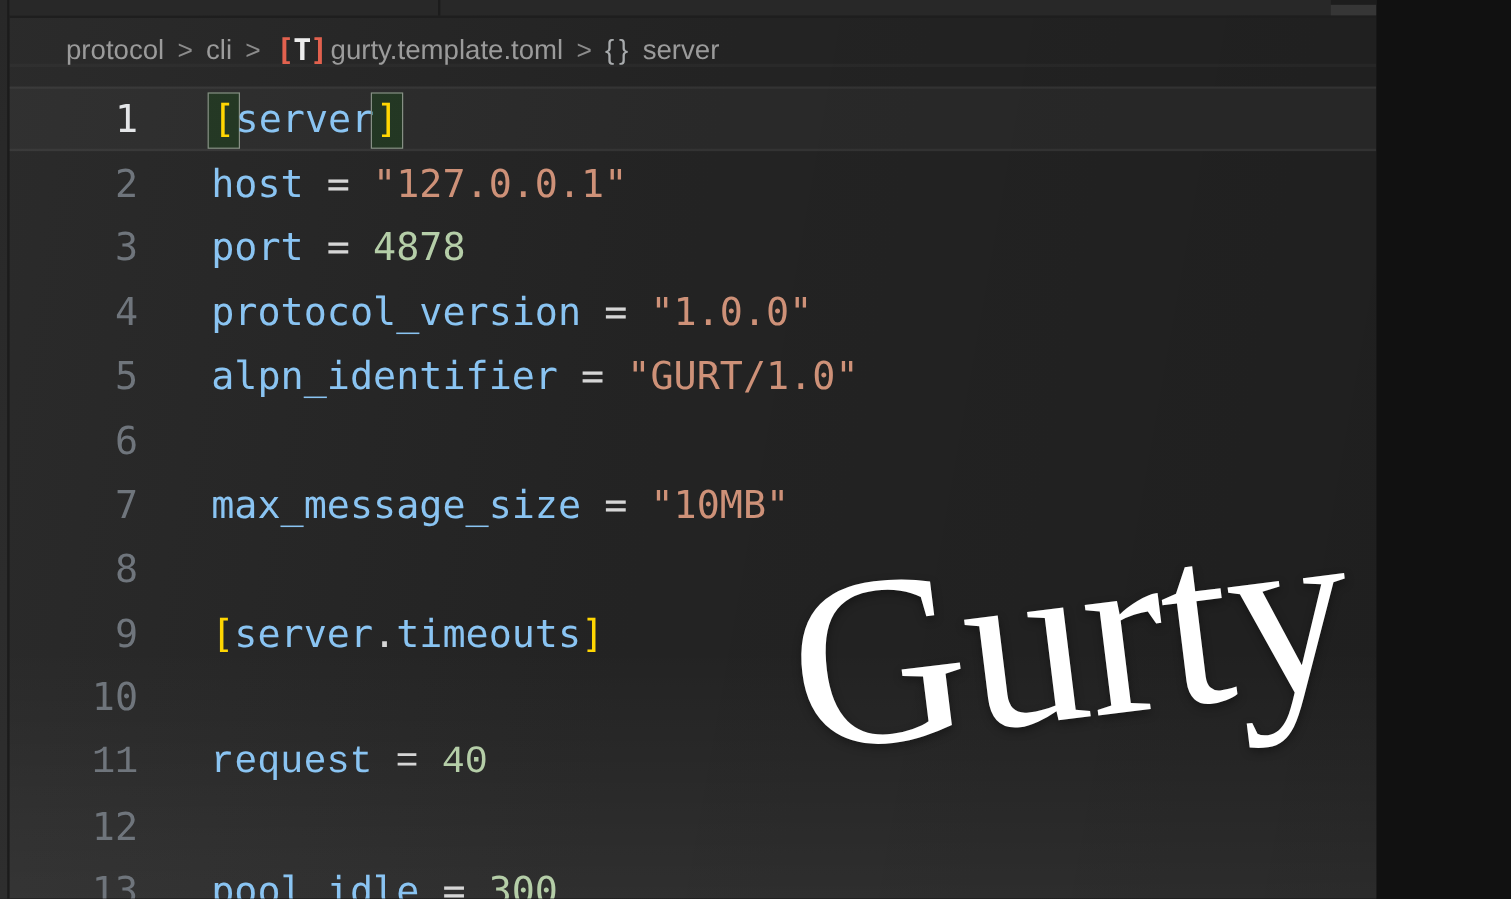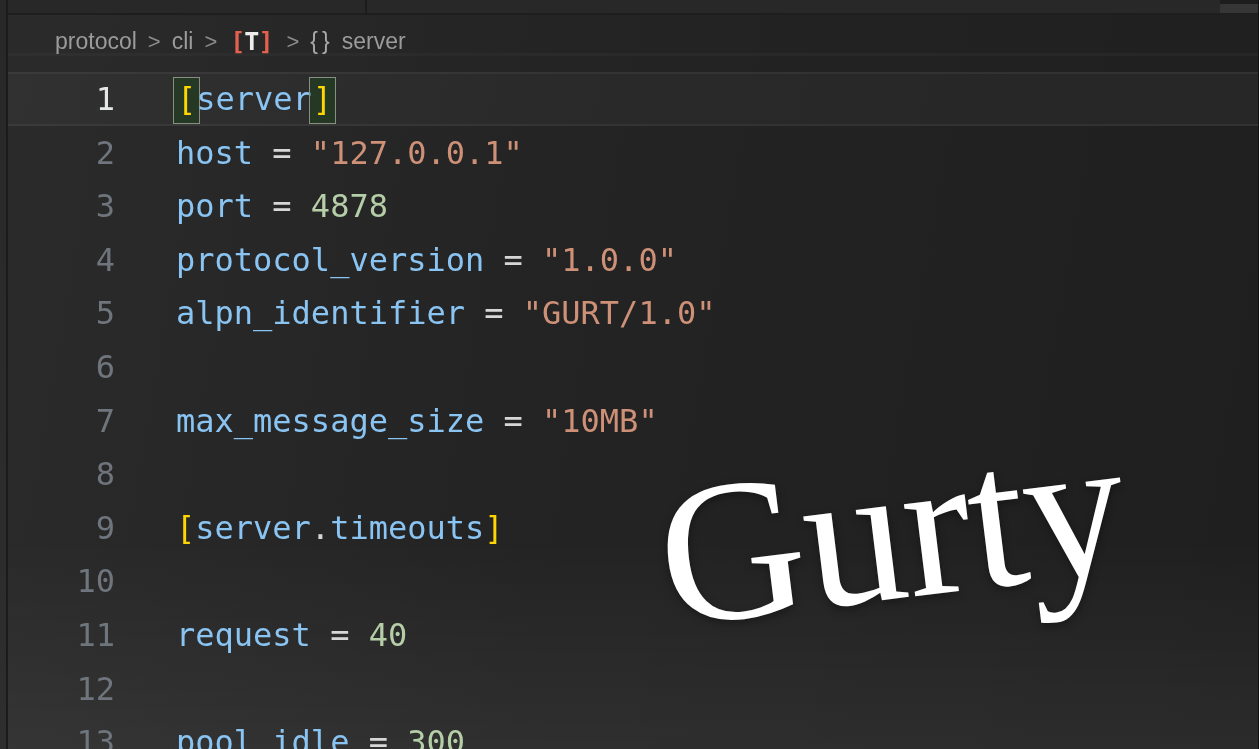--- a/index.html
+++ b/index.html
@@ -1,18 +1,18 @@
 <!DOCTYPE html>
 <html><head>
 <meta charset="utf-8">
 <style>
   html,body{margin:0;padding:0;background:#111;}
   .screen{
     position:relative;
-    width:1258px;height:749px;
+    width:1147px;height:749px;
     overflow:hidden;
     background:
       linear-gradient(to bottom, rgba(255,255,255,0) 72%, rgba(255,255,255,0.055) 100%),
       linear-gradient(100deg, rgba(255,255,255,0.03) 0%, rgba(0,0,0,0.02) 45%, rgba(0,0,0,0.14) 100%),
       #242424;
     font-family:"Liberation Sans", sans-serif;
   }
   
   .left-col{position:absolute;left:0;top:0;width:6px;height:100%;
     background:linear-gradient(to bottom,#282828,#2e2e2e);}
@@ -78,38 +78,39 @@
   <div class="breadcrumb">
     <span>protocol</span>
     <span class="sep">&gt;</span>
     <span>cli</span>
     <span class="sep">&gt;</span>
     <span class="ticon">
         <span class="br">[</span>
         <span class="tl">T</span>
         <span class="br">]</span>
       </span>
+    <span>gurty.template.toml</span>
     <span class="sep">&gt;</span>
     <span class="oicon">{}</span>
     <span>server</span>
   </div>
   <div class="bc-sepline"></div>
 
   <div class="editor" id="editor">
       <div class="current-line-highlight" style="top: 0px;"></div>
       <div class="code-line" style="top: 0px;"><span class="line-num active">1</span><span class="code"><span class="tk-brkx">[</span><span class="tk-key">server</span><span class="tk-brkx">]</span></span></div>
       <div class="code-line" style="top: 53.6px;"><span class="line-num">2</span><span class="code"><span class="tk-key">host</span><span class="tk-op"> = </span><span class="tk-str">"127.0.0.1"</span></span></div>
       <div class="code-line" style="top: 107.2px;"><span class="line-num">3</span><span class="code"><span class="tk-key">port</span><span class="tk-op"> = </span><span class="tk-num">4878</span></span></div>
       <div class="code-line" style="top: 160.8px;"><span class="line-num">4</span><span class="code"><span class="tk-key">protocol_version</span><span class="tk-op"> = </span><span class="tk-str">"1.0.0"</span></span></div>
       <div class="code-line" style="top: 214.4px;"><span class="line-num">5</span><span class="code"><span class="tk-key">alpn_identifier</span><span class="tk-op"> = </span><span class="tk-str">"GURT/1.0"</span></span></div>
       <div class="code-line" style="top: 268px;"><span class="line-num">6</span></div>
       <div class="code-line" style="top: 321.6px;"><span class="line-num">7</span><span class="code"><span class="tk-key">max_message_size</span><span class="tk-op"> = </span><span class="tk-str">"10MB"</span></span></div>
       <div class="code-line" style="top: 375.2px;"><span class="line-num">8</span><span class="code"></span></div>
       <div class="code-line" style="top: 428.8px;"><span class="line-num">9</span><span class="code"><span class="tk-brk">[</span><span class="tk-key">server</span><span class="tk-op">.</span><span class="tk-key">timeouts</span><span class="tk-brk">]</span></span></div>
       <div class="code-line" style="top: 482.4px;"><span class="line-num">10</span></div>
-      <div class="code-line" style="top: 536px;"><span class="line-num">11</span><span class="code"><span class="tk-key">request</span><span class="tk-op"> = </span><span class="tk-num">40</span></span></div>
+      <div class="code-line" style="top: 536px; font-family: Liberation Mono, monospace;"><span class="line-num">11</span><span class="code"><span class="tk-key">request</span><span class="tk-op"> = </span><span class="tk-num">40</span></span></div>
       <div class="code-line" style="top: 589.6px;"><span class="line-num">12</span></div>
       <div class="code-line" style="top: 643.2px;"><span class="line-num">13</span><span class="code"><span class="tk-key">pool_idle</span><span class="tk-op"> = </span><span class="tk-num">300</span></span></div>
     </div>
 
   <div class="watermark">Gurty</div>
 
 </div>
 
 </body></html>

